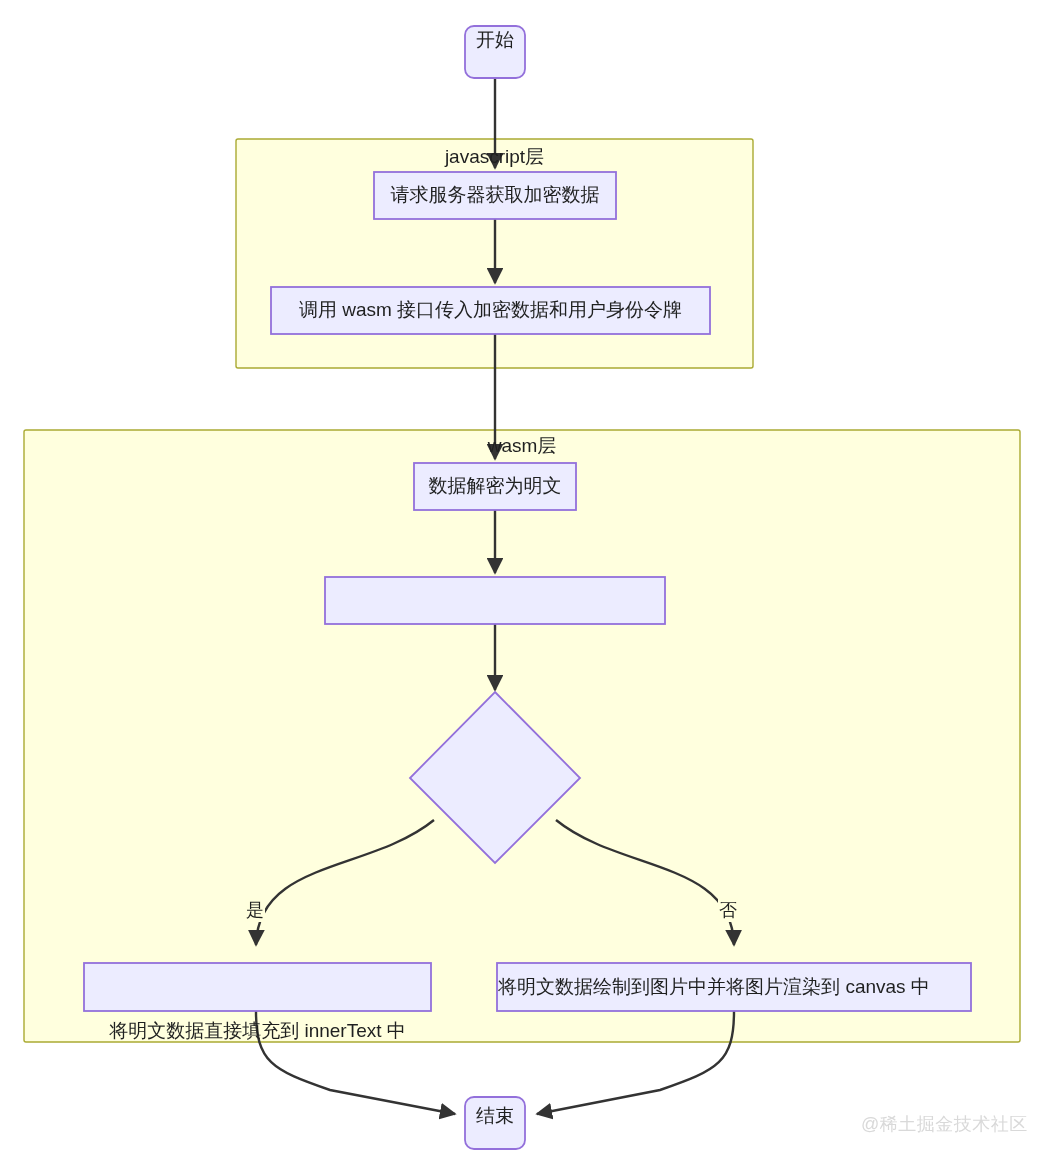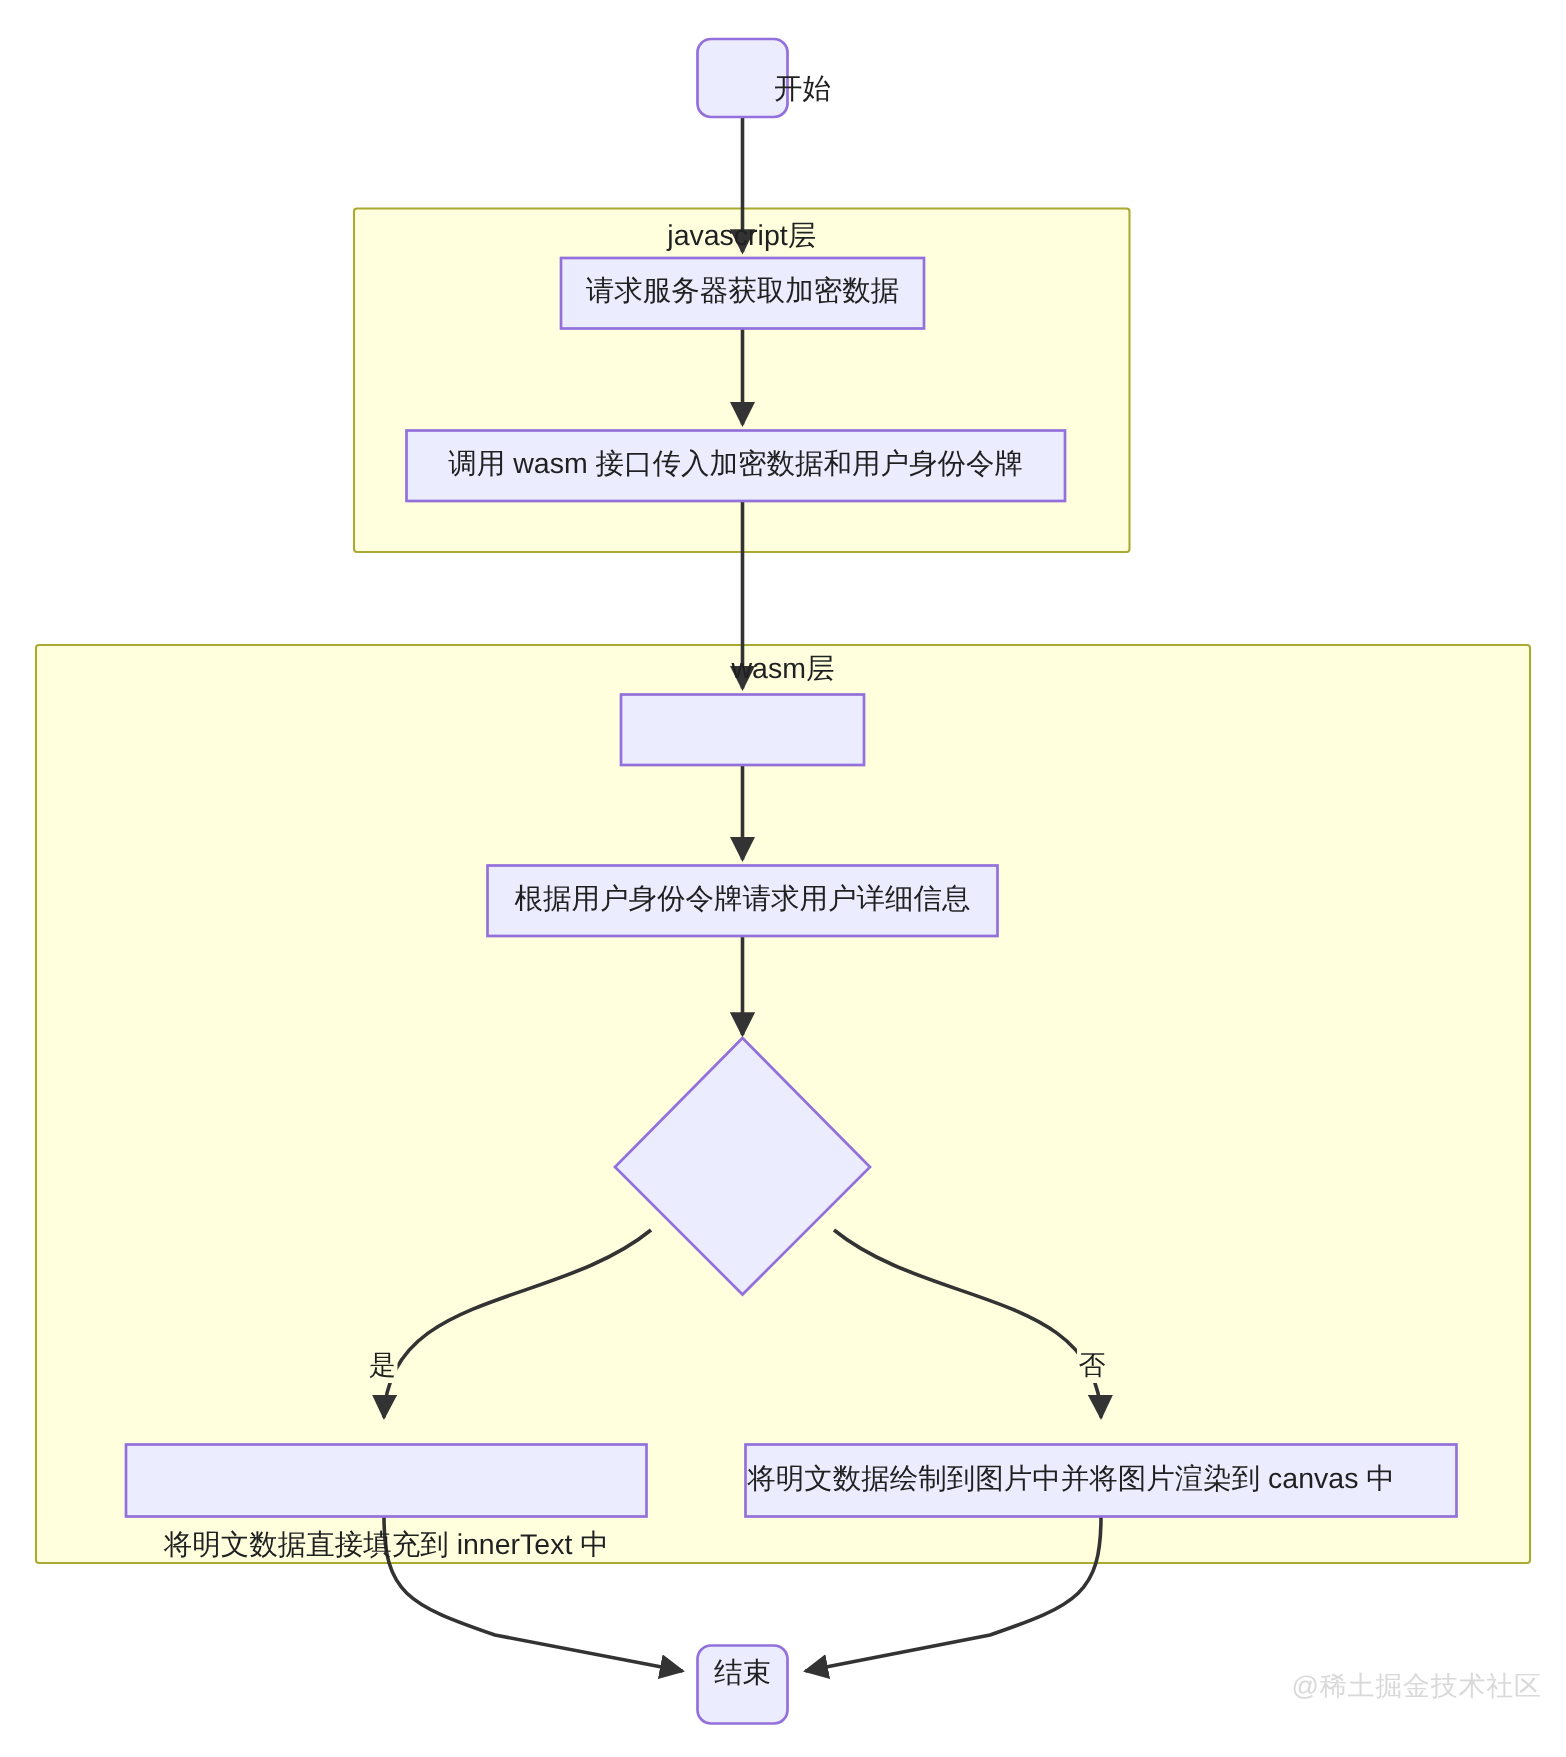--- a/index.html
+++ b/index.html
@@ -118,28 +118,28 @@
     <rect x="84" y="963" width="347" height="48" fill="#ececff" stroke="#9370db" stroke-width="1.8"></rect>
 
     <rect x="497" y="963" width="474" height="48" fill="#ececff" stroke="#9370db" stroke-width="1.8"></rect>
 
     <rect x="465" y="1097" width="60" height="52" rx="9" ry="9" fill="#ececff" stroke="#9370db" stroke-width="1.8"></rect>
   </svg>
 
   <div class="subgraph-title" style="left:236px; top:144px; width:517px;">javascript层</div>
   <div class="subgraph-title" style="left:24px; top:433px; width:996px;text-align:center;">wasm层</div>
 
-  <div class="node-label" style="left:465px; top:28px; width:60px; height:64px;margin-left:40px;">开始</div>
+  <div class="node-label" style="left:465px; top:8px; width:60px; height:64px;">开始</div>
 
   <div class="node-label" style="left:271px; top:287px; width:439px; height:47px;">调用 wasm 接口传入加密数据和用户身份令牌</div>
 
   <div class="node-label" style="left:374px; top:172px; width:242px; height:47px;">请求服务器获取加密数据</div>
 
+  <div class="node-label" style="left:414px; top:463px; width:162px; height:47px;">数据解密为明文</div>
 
-  <div class="node-label" style="left:325px; top:577px; width:340px; height:47px;">根据用户身份令牌请求用户详细信息</div>
 
 
   <div class="node-label" style="left:84px; top:963px; width:347px; height:48px;margin-top:44px;">将明文数据直接填充到 innerText 中</div>
 
   <div class="node-label" style="left:477px; top:963px; width:474px; height:48px;">将明文数据绘制到图片中并将图片渲染到 canvas 中</div>
 
   <div class="node-label" style="left:465px; top:1097px; width:60px; height:39px;">结束</div>
 
   <div class="edge-label" style="left:245px; top:898px;">是</div>
   <div class="edge-label" style="left:718px; top:898px;">否</div>

